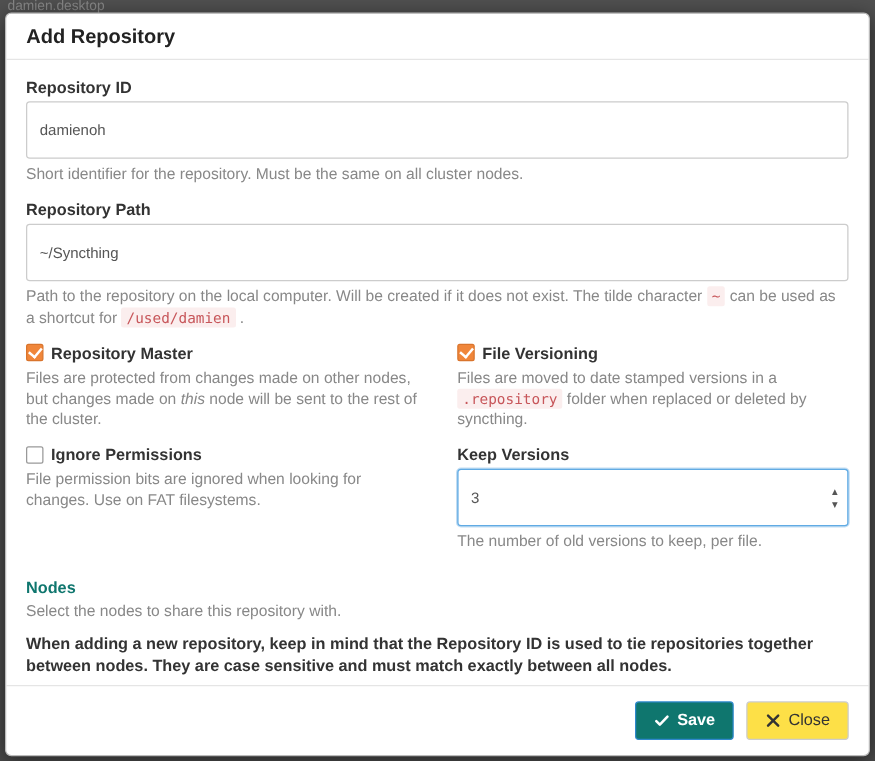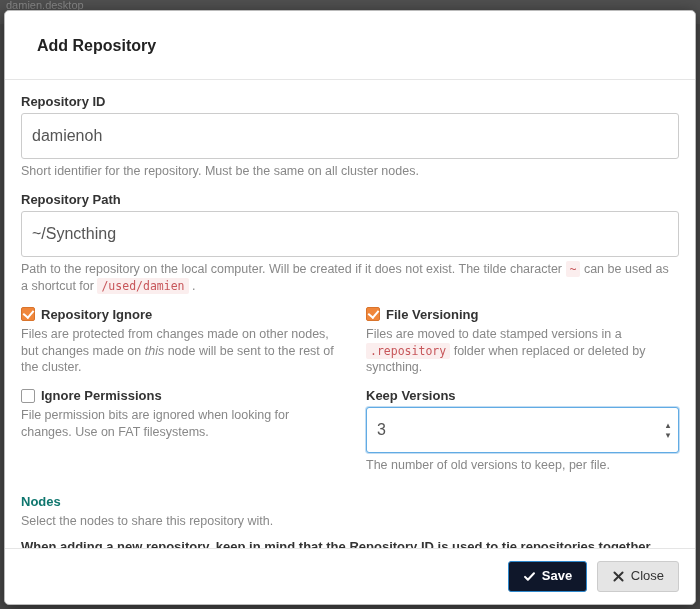--- a/index.html
+++ b/index.html
@@ -32,21 +32,21 @@
     box-shadow: 0 3px 15px rgba(0,0,0,0.5);
     display: flex;
     flex-direction: column;
     border: 1px solid #bbb;
   }
   .modal-header {
     padding: 10px 16px 8px 16px;
     border-bottom: 1px solid #e5e5e5;
   }
   .modal-header h3 {
-    margin: 16px;
+    margin: 0;
     font-size: 16px;
     font-weight: 700;
     color: #222;
   }
   .modal-body {
     flex: 1 1 auto;
     overflow-y: auto;
     padding: 14px 16px 10px 16px;
     color: #555;
   }
@@ -62,21 +62,21 @@
     font-weight: 700;
     color: #333;
     font-size: 13px;
     margin-bottom: 4px;
   }
   .form-control {
     display: block;
     width: 100%;
     height: 30px;
     padding: 22px 10px;
-    font-size: 16px;
+    font-size: 12px;
     color: #555;
     background: #fff;
     border: 1px solid #ccc;
     border-radius: 3px;
   }
   .form-control.highlight {
     border: 1px solid #6ab3e8;
     outline: 2px solid rgba(79,158,220,0.35);
     outline-offset: -1px;
   }
@@ -161,28 +161,28 @@
     margin-top: 8px;
   }
   .btn {
     display: inline-flex;
     align-items: center;
     gap: 6px;
     font-size: 13px;
     padding: 6px 14px;
     border-radius: 3px;
     border: 1px solid #ccc;
-    background: #e5e5e5;
+    background: #fde047;
     color: #333;
     cursor: pointer;
     margin-left: 6px;
     line-height: 1.3;
   }
   .btn-primary {
-    background: #0f172a;
+    background: #0f766e;
     border-color: #2e88cc;
     color: #fff;
     font-weight: 600;
   }
   .btn svg { width: 13px; height: 13px; display: block; }
   em { font-style: italic; }
 </style>
 </head>
 <body>
 
@@ -213,21 +213,21 @@
         <code>/used/damien</code>
         <span> .</span>
       </p>
     </div>
 
     <div class="row">
       <div class="col">
 
         <div class="checkbox-row">
           <span class="cb checked"></span>
-          <span class="cb-label">Repository Ignore</span>
+          <span class="cb-label">Repository Master</span>
         </div>
         <p class="help-block">
           <span>Files are protected from changes made on other nodes, but changes made on </span><em>this</em><span> node will be sent to the rest of the cluster.</span>
         </p>
 
         <div class="checkbox-row">
           <span class="cb"></span>
           <span class="cb-label">Ignore Permissions</span>
         </div>
         <p class="help-block">File permission bits are ignored when looking for changes. Use on FAT filesystems.</p>

